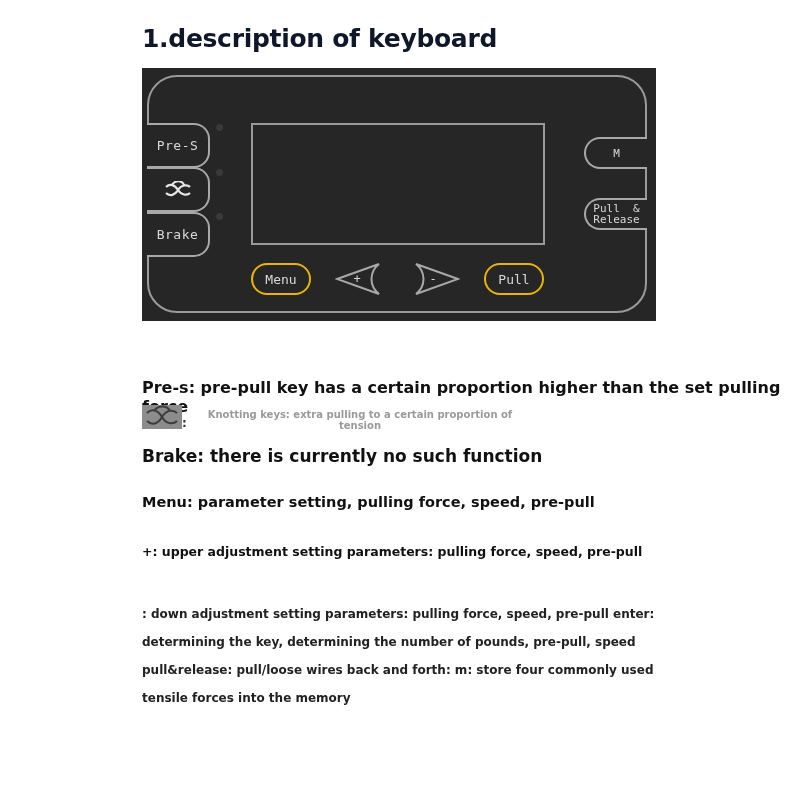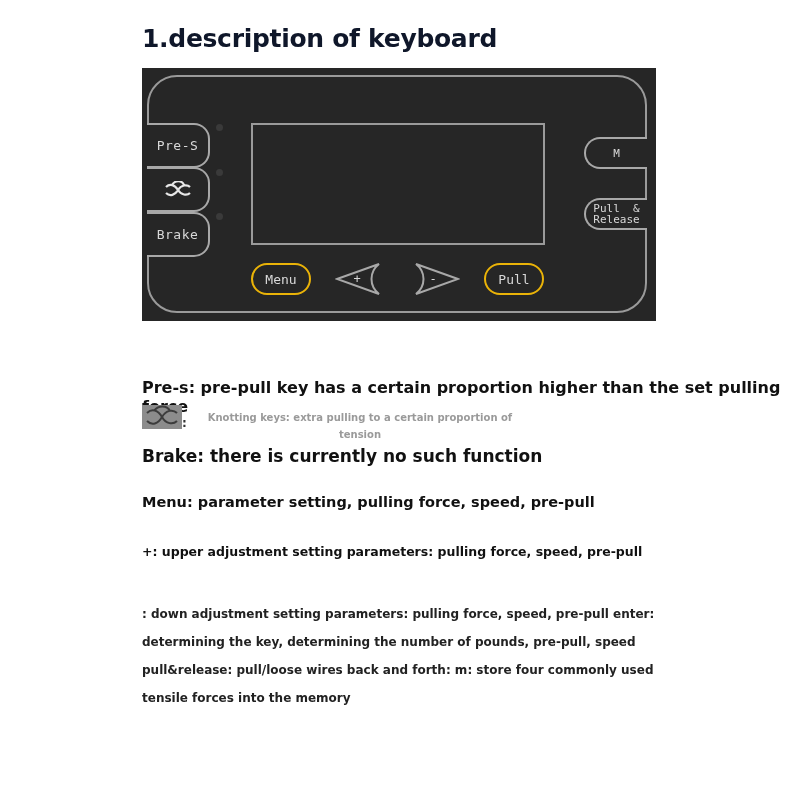--- a/index.html
+++ b/index.html
@@ -47,21 +47,21 @@
     .desc {
       position: absolute; left: 142px; font-weight: bold; color: #111;
     }
     .d1 { top: 378px; font-size: 16px; }
     .knot-thumb {
       position: absolute; left: 142px; top: 405px; width: 40px; height: 24px; background: #8c8c8c;
     }
     .knot-colon { position: absolute; left: 182px; top: 416px; font-size: 12px; font-weight: bold; color: #333; }
     .d2 {
       position: absolute; left: 196px; top: 409px; width: 328px; text-align: center;
-      font-size: 10px; line-height: 17px; color: #9a9a9a; font-weight: bold;
+      font-size: 10px; line-height: 11px; color: #9a9a9a; font-weight: bold;
     }
     .d3 { top: 446px; font-size: 17px; }
     .d4 { top: 494px; font-size: 14.5px; text-align: center; }
     .d5 { top: 544px; font-size: 12.5px; }
     .d6 {
       top: 600px; width: 520px; font-size: 12px; line-height: 28px; color: #222;
     }
   </style>
 </head>
 <body>

